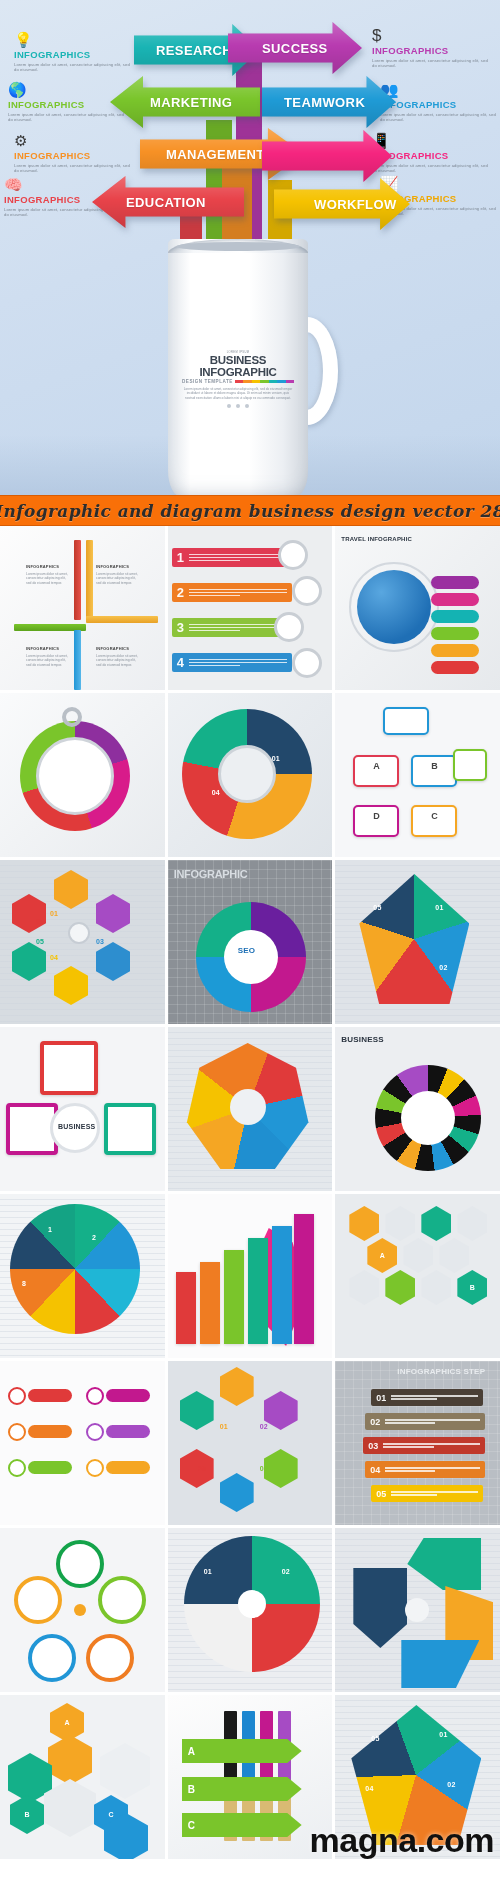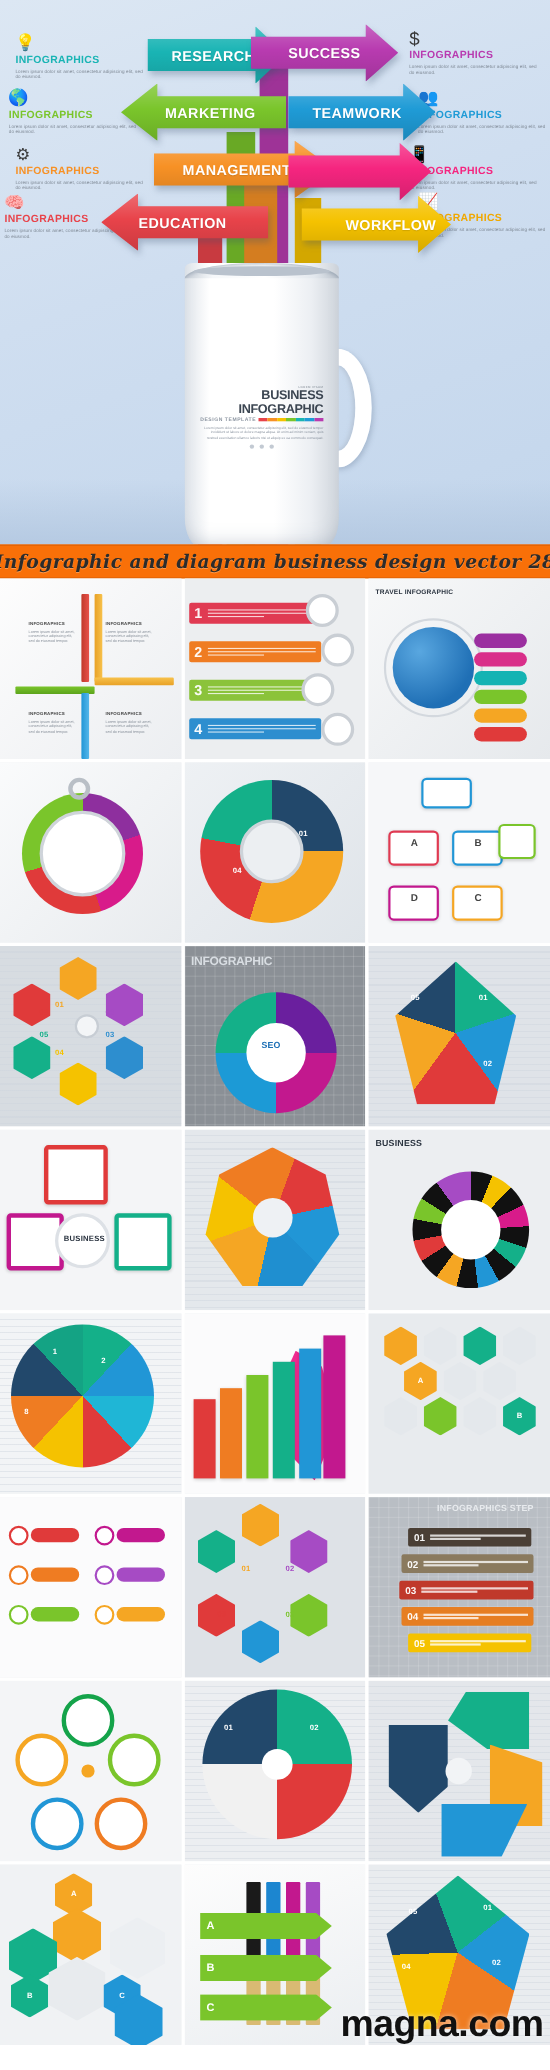--- a/index.html
+++ b/index.html
@@ -86,21 +86,21 @@
   .mug-inner {
     position:absolute; left:8px; top:3px; width:124px; height:9px;
     background:#b9c2cd; border-radius:50%;
   }
   .mug-handle {
     position:absolute; right:-2px; top:78px; width:62px; height:108px;
     border: 15px solid #ffffff; border-left-color: transparent;
     border-radius: 0 50% 50% 0 / 0 50% 50% 0;
     box-shadow: 2px 2px 5px rgba(110,130,155,.35), inset -2px 0 4px rgba(170,182,196,.6);
   }
-  .mug-label { position:absolute; left:14px; top:112px; width:112px; text-align:right; }
+  .mug-label { position:absolute; left:14px; top:112px; width:112px; text-align:center; }
   .mug-eyebrow { font-size:2.6px; letter-spacing:.4px; color:#7f8892; }
   .mug-title { font-size:11.5px; font-weight:bold; color:#3c4652; letter-spacing:-.3px; line-height:12px; }
   .mug-sub { display:flex; align-items:center; gap:2px; margin-top:1px; }
   .mug-sub .st { font-size:4.6px; font-weight:bold; color:#8b94a0; letter-spacing:.5px; white-space:nowrap;}
   .mug-bar { flex:1; height:3px; display:flex; }
   .mug-bar i { flex:1; }
   .mug-body-txt { font-size:3.1px; line-height:4.3px; color:#8c95a1; margin-top:3px; }
   .mug-dots { margin-top:4px; display:flex; justify-content:center; gap:5px; }
   .mug-dots i { width:4px; height:4px; border-radius:50%; background:#c3cad3; display:block; }
 

